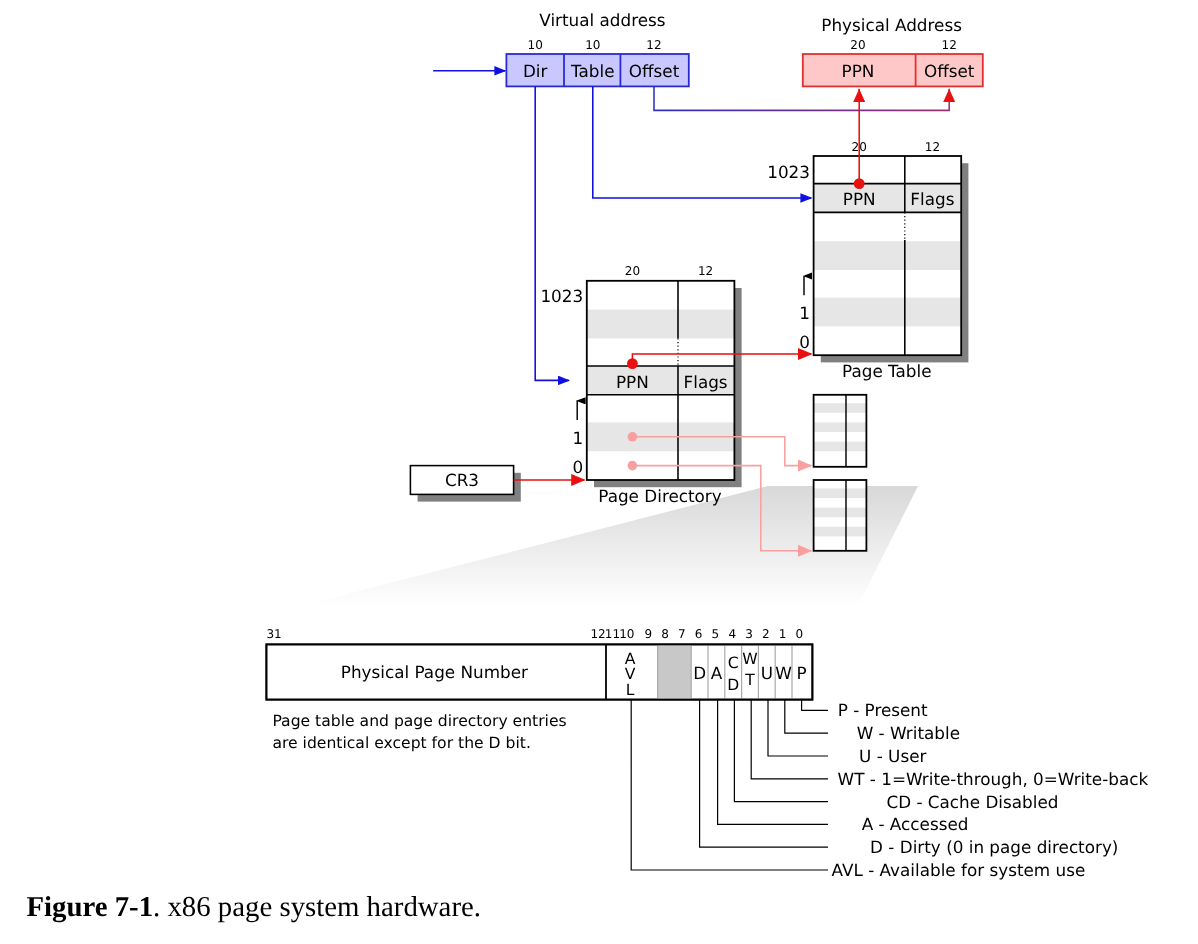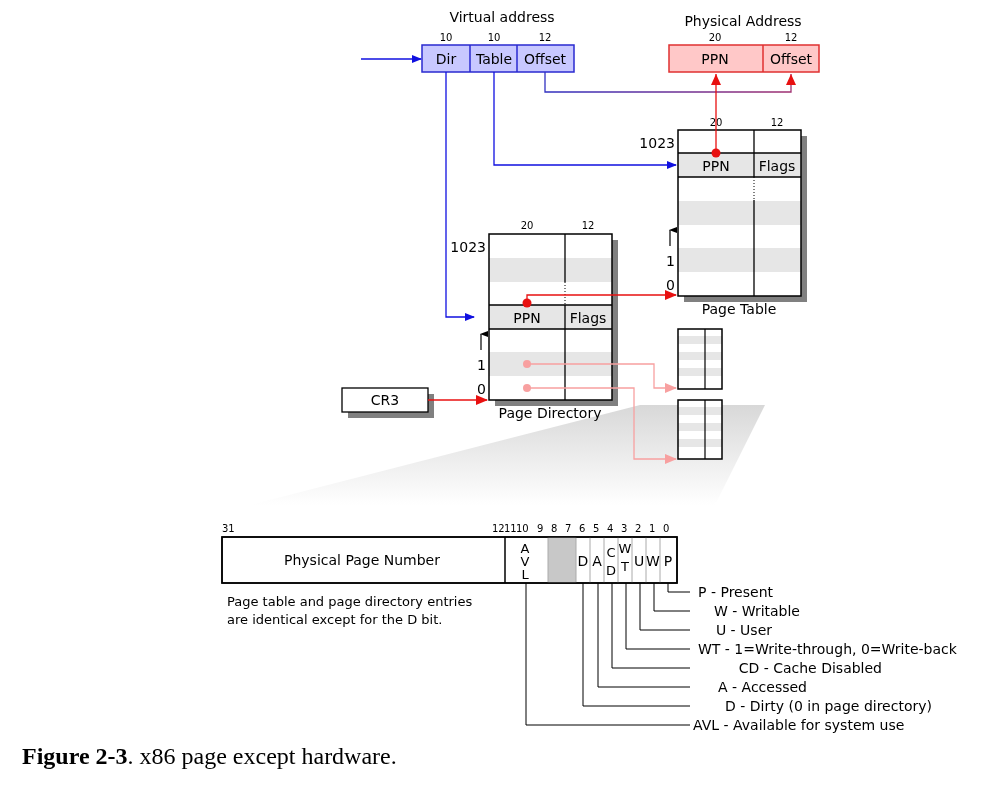--- a/index.html
+++ b/index.html
@@ -219,13 +219,13 @@
     <text class="sans" x="698" y="654" font-size="14">WT - 1=Write-through, 0=Write-back</text>
     <text class="sans" x="882" y="673" font-size="14" text-anchor="end">CD - Cache Disabled</text>
     <text class="sans" x="807" y="692" font-size="14" text-anchor="end">A - Accessed</text>
     <text class="sans" x="932" y="711" font-size="14" text-anchor="end">D - Dirty (0 in page directory)</text>
     <text class="sans" x="693" y="730" font-size="14">AVL - Available for system use</text>
   </g>
 </svg>
 
 <div class="note">Page table and page directory entries are identical except for the D bit.</div>
 
-<div class="caption"><b>Figure 2-3</b><span>.  x86 page except hardware.</span></div>
+<div class="caption"><b>Figure 7-1</b><span>.  x86 page system hardware.</span></div>
 
 </body></html>

